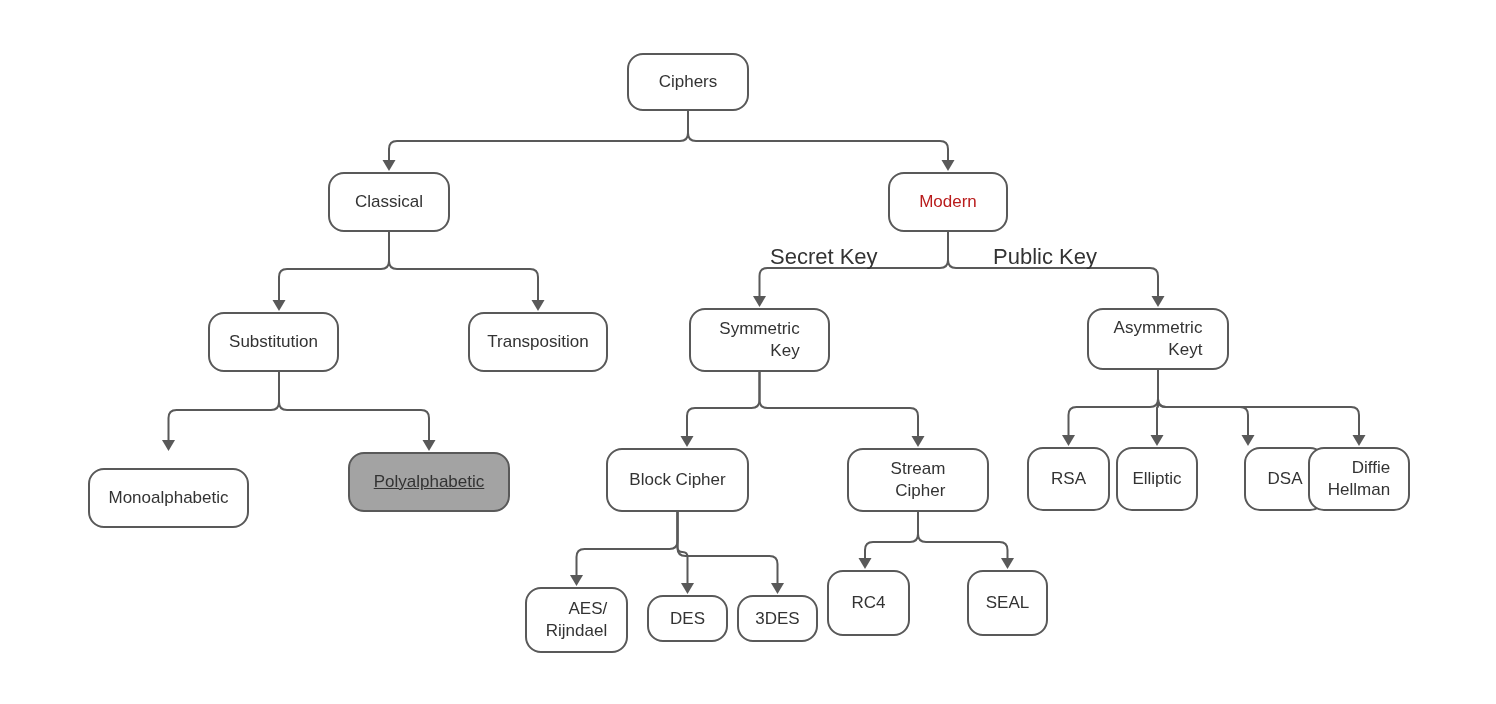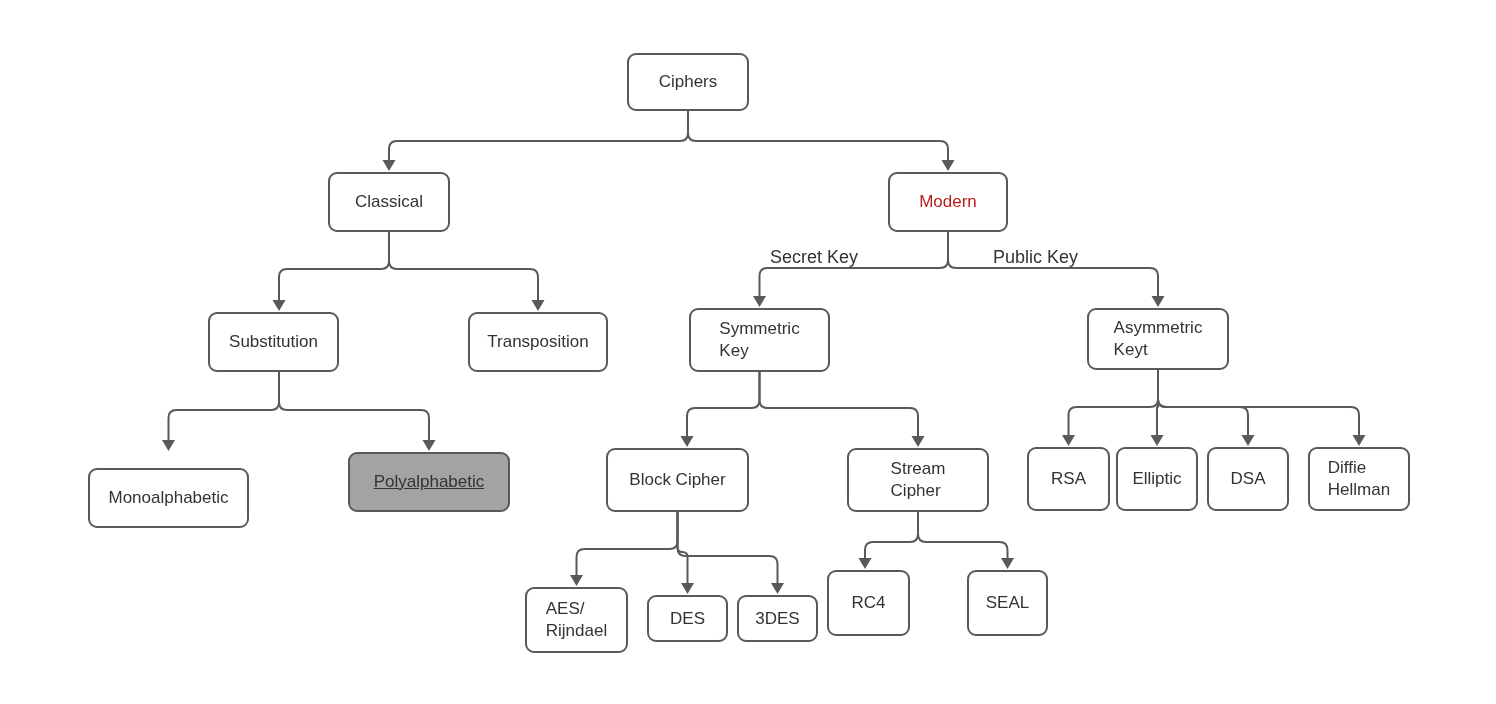--- a/index.html
+++ b/index.html
@@ -19,35 +19,35 @@
     position: absolute;
     left: 0;
     top: 0;
     width: 1496px;
     height: 704px;
   }
   .node {
     position: absolute;
     box-sizing: border-box;
     border: 2.5px solid #595959;
-    border-radius: 9px;
+    border-radius: 16px;
     background: #ffffff;
     display: flex;
     align-items: center;
     justify-content: center;
-    text-align: left;
+    text-align: right;
     font-size: 17px;
     line-height: 22px;
     color: #333333;
     white-space: pre-line;
     cursor: default;
   }
   .edge-label {
     position: absolute;
-    font-size: 18px;
+    font-size: 22px;
     line-height: 20px;
     color: #333333;
     white-space: nowrap;
   }
   .edge-path {
     fill: none;
     stroke: #595959;
     stroke-width: 2;
     stroke-linecap: round;
     stroke-linejoin: round;
@@ -116,18 +116,18 @@
     <div class="node" style="left: 847px; top: 448px; width: 142px; height: 64px; border-color: rgb(89, 89, 89); background: rgb(255, 255, 255); color: rgb(51, 51, 51);">Stream
 Cipher</div>
     <div class="node" style="left: 525px; top: 587px; width: 103px; height: 66px; border-color: rgb(89, 89, 89); background: rgb(255, 255, 255); color: rgb(51, 51, 51);">AES/
 Rijndael</div>
     <div class="node" style="left: 647px; top: 595px; width: 81px; height: 47px; border-color: rgb(89, 89, 89); background: rgb(255, 255, 255); color: rgb(51, 51, 51);">DES</div>
     <div class="node" style="left: 737px; top: 595px; width: 81px; height: 47px; border-color: rgb(89, 89, 89); background: rgb(255, 255, 255); color: rgb(51, 51, 51);">3DES</div>
     <div class="node" style="left: 827px; top: 570px; width: 83px; height: 66px; border-color: rgb(89, 89, 89); background: rgb(255, 255, 255); color: rgb(51, 51, 51);">RC4</div>
     <div class="node" style="left: 967px; top: 570px; width: 81px; height: 66px; border-color: rgb(89, 89, 89); background: rgb(255, 255, 255); color: rgb(51, 51, 51);">SEAL</div>
     <div class="node" style="left: 1027px; top: 447px; width: 83px; height: 64px; border-color: rgb(89, 89, 89); background: rgb(255, 255, 255); color: rgb(51, 51, 51);">RSA</div>
     <div class="node" style="left: 1116px; top: 447px; width: 82px; height: 64px; border-color: rgb(89, 89, 89); background: rgb(255, 255, 255); color: rgb(51, 51, 51);">Elliptic</div>
-    <div class="node" style="left: 1207px; top: 447px; width: 82px; height: 64px; border-color: rgb(89, 89, 89); background: rgb(255, 255, 255); color: rgb(51, 51, 51);">DSA</div>
+    <div class="node" style="left: 1244px; top: 447px; width: 82px; height: 64px; border-color: rgb(89, 89, 89); background: rgb(255, 255, 255); color: rgb(51, 51, 51);">DSA</div>
     <div class="node" style="left: 1308px; top: 447px; width: 102px; height: 64px; border-color: rgb(89, 89, 89); background: rgb(255, 255, 255); color: rgb(51, 51, 51);">Diffie
 Hellman</div>
     <div class="edge-label" style="left: 770px; top: 247px; color: rgb(51, 51, 51);">Secret Key</div>
     <div class="edge-label" style="left: 993px; top: 247px; color: rgb(51, 51, 51);">Public Key</div>
   </div>
 
 </body></html>

